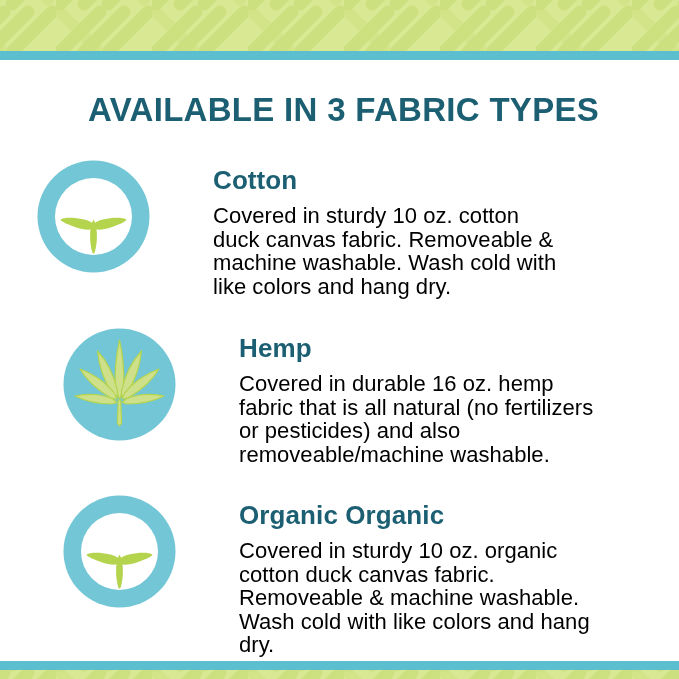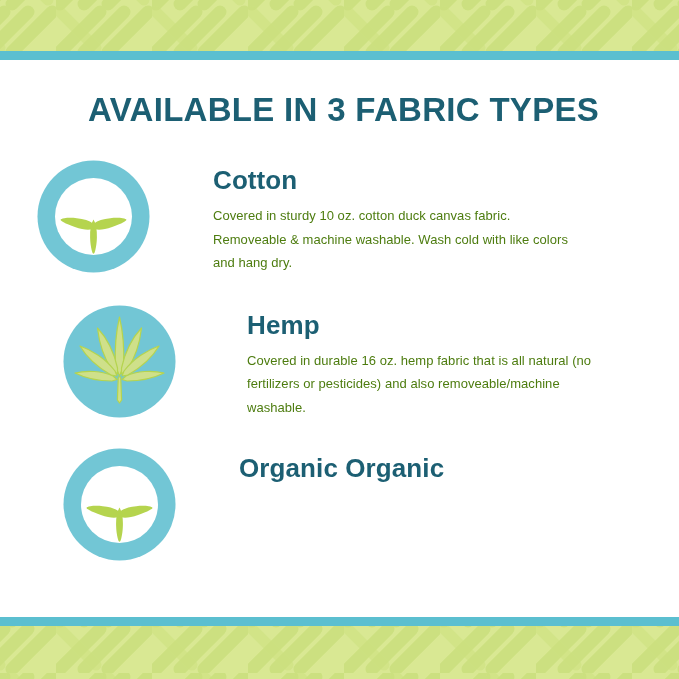--- a/index.html
+++ b/index.html
@@ -72,21 +72,21 @@
   .fabric-list {
     margin-top:29px;
   }
 
   .fabric-row {
     display:flex;
     align-items:flex-start;
     padding-left:62px;
   }
   .row-cotton         { margin-top:16px;padding-left:36px;  }
-  .row-hemp           { margin-top:29px;gap:8px; }
+  .row-hemp           { margin-top:29px; }
   .row-organic-cotton { margin-top:28px; }
 
   .icon-wrap {
     flex:0 0 auto;
     width:115px;
     height:115px;
     position:relative;
   }
   .icon-wrap svg { width:115px; height:115px; display:block; }
 
@@ -100,23 +100,23 @@
   .fabric-name {
     font-size:26px;
     font-weight:bold;
     color:#1c5f73;
     line-height:30px;
     letter-spacing:0.1px;
   }
 
   .fabric-desc {
     margin-top:9px;
-    font-size:13px;
+    font-size:22px;
     line-height:23.5px;
-    color:#4d7c0f;
+    color:#000000;
     max-width:355px;
     letter-spacing:0.05px;
   }
 </style>
 </head>
 <body>
 
 <div class="page">
 
   <div class="banner banner-top">
@@ -207,20 +207,21 @@
             <path d="M57.5 20.5c-7.5 0-12.8 4.6-14.6 10.4-6.6-1.5-13.9 2.1-16.3 9-2.3 6.6.7 13.5 6.3 16.8-2.8 5.3-1.8 12.1 3.1 16.2 4.9 4.1 11.8 3.9 16.5.2 2.5 2.1 5.7 2.3 5.0 2.3s2.5-.2 5.0-2.3c4.7 3.7 11.6 3.9 16.5-.2 4.9-4.1 5.9-10.9 3.1-16.2 5.6-3.3 8.6-10.2 6.3-16.8-2.4-6.9-9.7-10.5-16.3-9C70.3 25.1 65 20.5 57.5 20.5z" fill="#ffffff"></path>
             <g fill="#b5d44e">
               <path d="M57.5 60.5c2.6 4.4 3.6 10.3 3.4 18.1-.1 5.2-.8 9.5-1.6 12.6-.6 2.3-1.2 3.6-1.8 3.6s-1.2-1.3-1.8-3.6c-.8-3.1-1.5-7.4-1.6-12.6-.2-7.8.8-13.7 3.4-18.1z"></path>
               <path d="M57.0 64.5c-3.7-3.0-9.1-4.6-16.3-5.3-5.0-.5-9.3-.4-12.4.1-2.3.4-3.6.9-3.7 1.5-.1.6 1.0 1.4 3.0 2.5 2.7 1.5 6.6 3.2 11.3 4.8 7.1 2.4 12.8 3.1 17.0 2.2 1.7-.4 2.4-1.8 2.1-3.3-.2-1.0-.5-1.8-1.0-2.5z"></path>
               <path d="M58.0 64.5c3.7-3.0 9.1-4.6 16.3-5.3 5.0-.5 9.3-.4 12.4.1 2.3.4 3.6.9 3.7 1.5.1.6-1.0 1.4-3.0 2.5-2.7 1.5-6.6 3.2-11.3 4.8-7.1 2.4-12.8 3.1-17.0 2.2-1.7-.4-2.4-1.8-2.1-3.3.2-1.0.5-1.8 1.0-2.5z"></path>
             </g>
           </svg>
         </div>
         <div class="fabric-text">
           <div class="fabric-name">Organic Organic</div>
+          <div class="fabric-desc">Covered in sturdy 10 oz. organic cotton duck canvas fabric. Removeable &amp; machine washable. Wash cold with like colors and hang dry.</div>
         </div>
       </div>
 
     </div>
   </div>
 
   <div class="gap-white"></div>
 
   <div class="banner banner-bottom">
     <div class="banner-weave">

